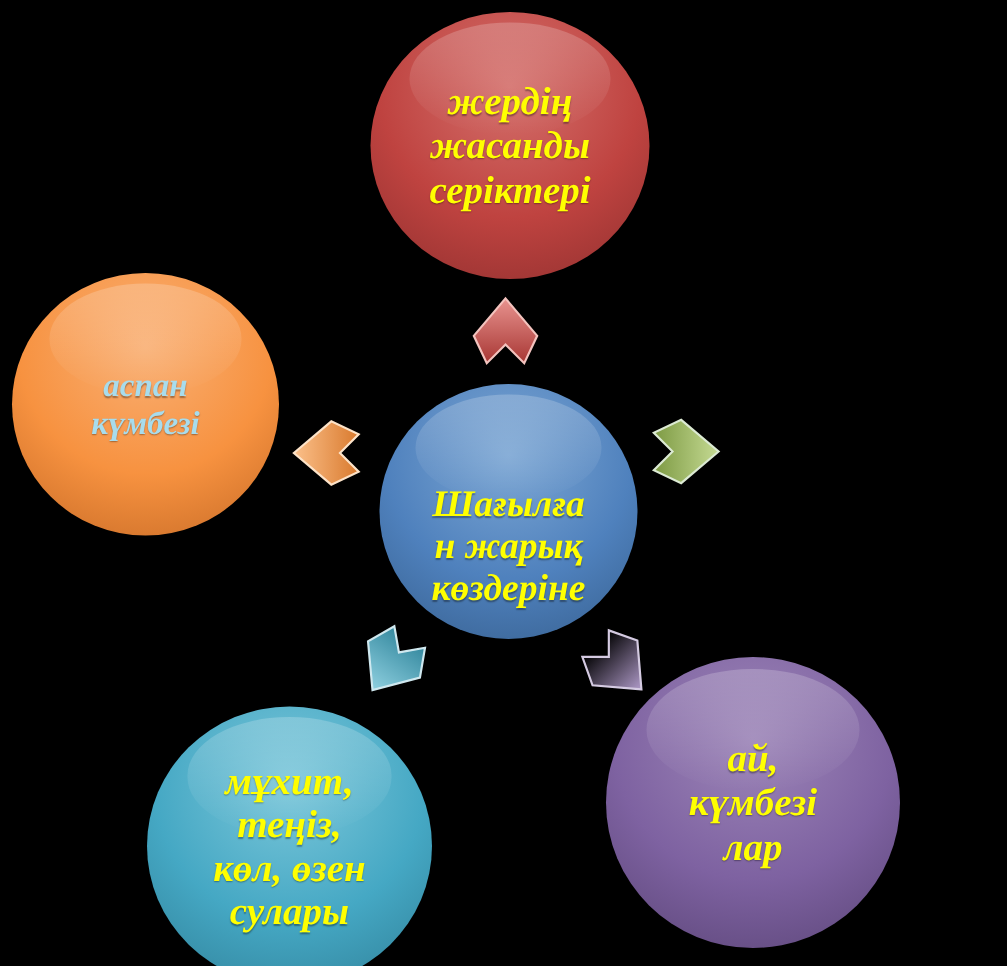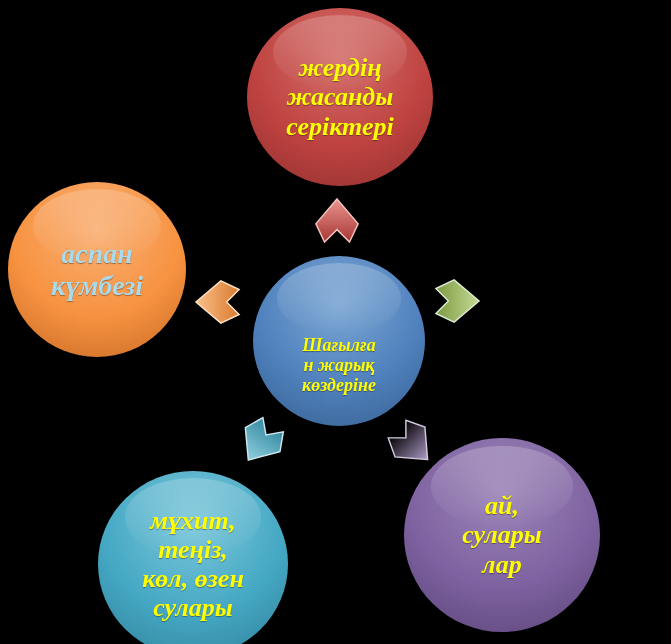--- a/index.html
+++ b/index.html
@@ -43,22 +43,22 @@
     background:radial-gradient(circle at 50% 28%, #9d86b8 0%, #7e62a1 55%, #5a4476 100%);}
   .n-bl{    left:98px;  top:471px; width:190px; height:186px;
     background:radial-gradient(circle at 50% 28%, #7cc7da 0%, #45a8c4 55%, #2f7f97 100%);}
   .n-left{  left:8px;   top:182px; width:178px; height:175px;
     background:radial-gradient(circle at 50% 28%, #f9b075 0%, #f79240 55%, #c66a25 100%);}
   .n-center{left:253px; top:256px; width:172px; height:170px;
     background:radial-gradient(circle at 50% 28%, #7da7d4 0%, #4f81bd 55%, #365f8e 100%);}
 
   .t-yellow{color:#ffff00; font-size:26px;}
   .t-navy{color:#1f497d; font-size:27px;}
-  .t-cyan{color:#a8dcec; font-size:28px;}
-  .t-center{color:#ffff00; font-size:18px;margin-top:48px;}
+  .t-cyan{color:#a8dcec; font-size:22px;}
+  .t-center{color:#ffff00; font-size:25px;margin-top:48px;}
 
   .arrow{position:absolute; overflow:visible;}
   .a-up{left:313px; top:196px;}
   .a-left{left:193px; top:278px; transform:rotate(-90deg);}
   .a-right{left:432px; top:277px; transform:rotate(90deg);}
   .a-dl{left:237px; top:418px; transform:rotate(215deg);}
   .a-dr{left:388px; top:420px; transform:rotate(135deg);}
 </style>
 </head>
 <body>
@@ -67,21 +67,21 @@
 
   <div class="node n-top">
     <span class="label t-yellow">жердің
 жасанды
 серіктері</span>
   </div>
 
 
   <div class="node n-br">
     <span class="label t-yellow">ай,
-сулары
+күмбезі
 лар</span>
   </div>
 
   <div class="node n-bl">
     <span class="label t-yellow">мұхит,
 теңіз,
 көл, өзен
 сулары</span>
   </div>
 

